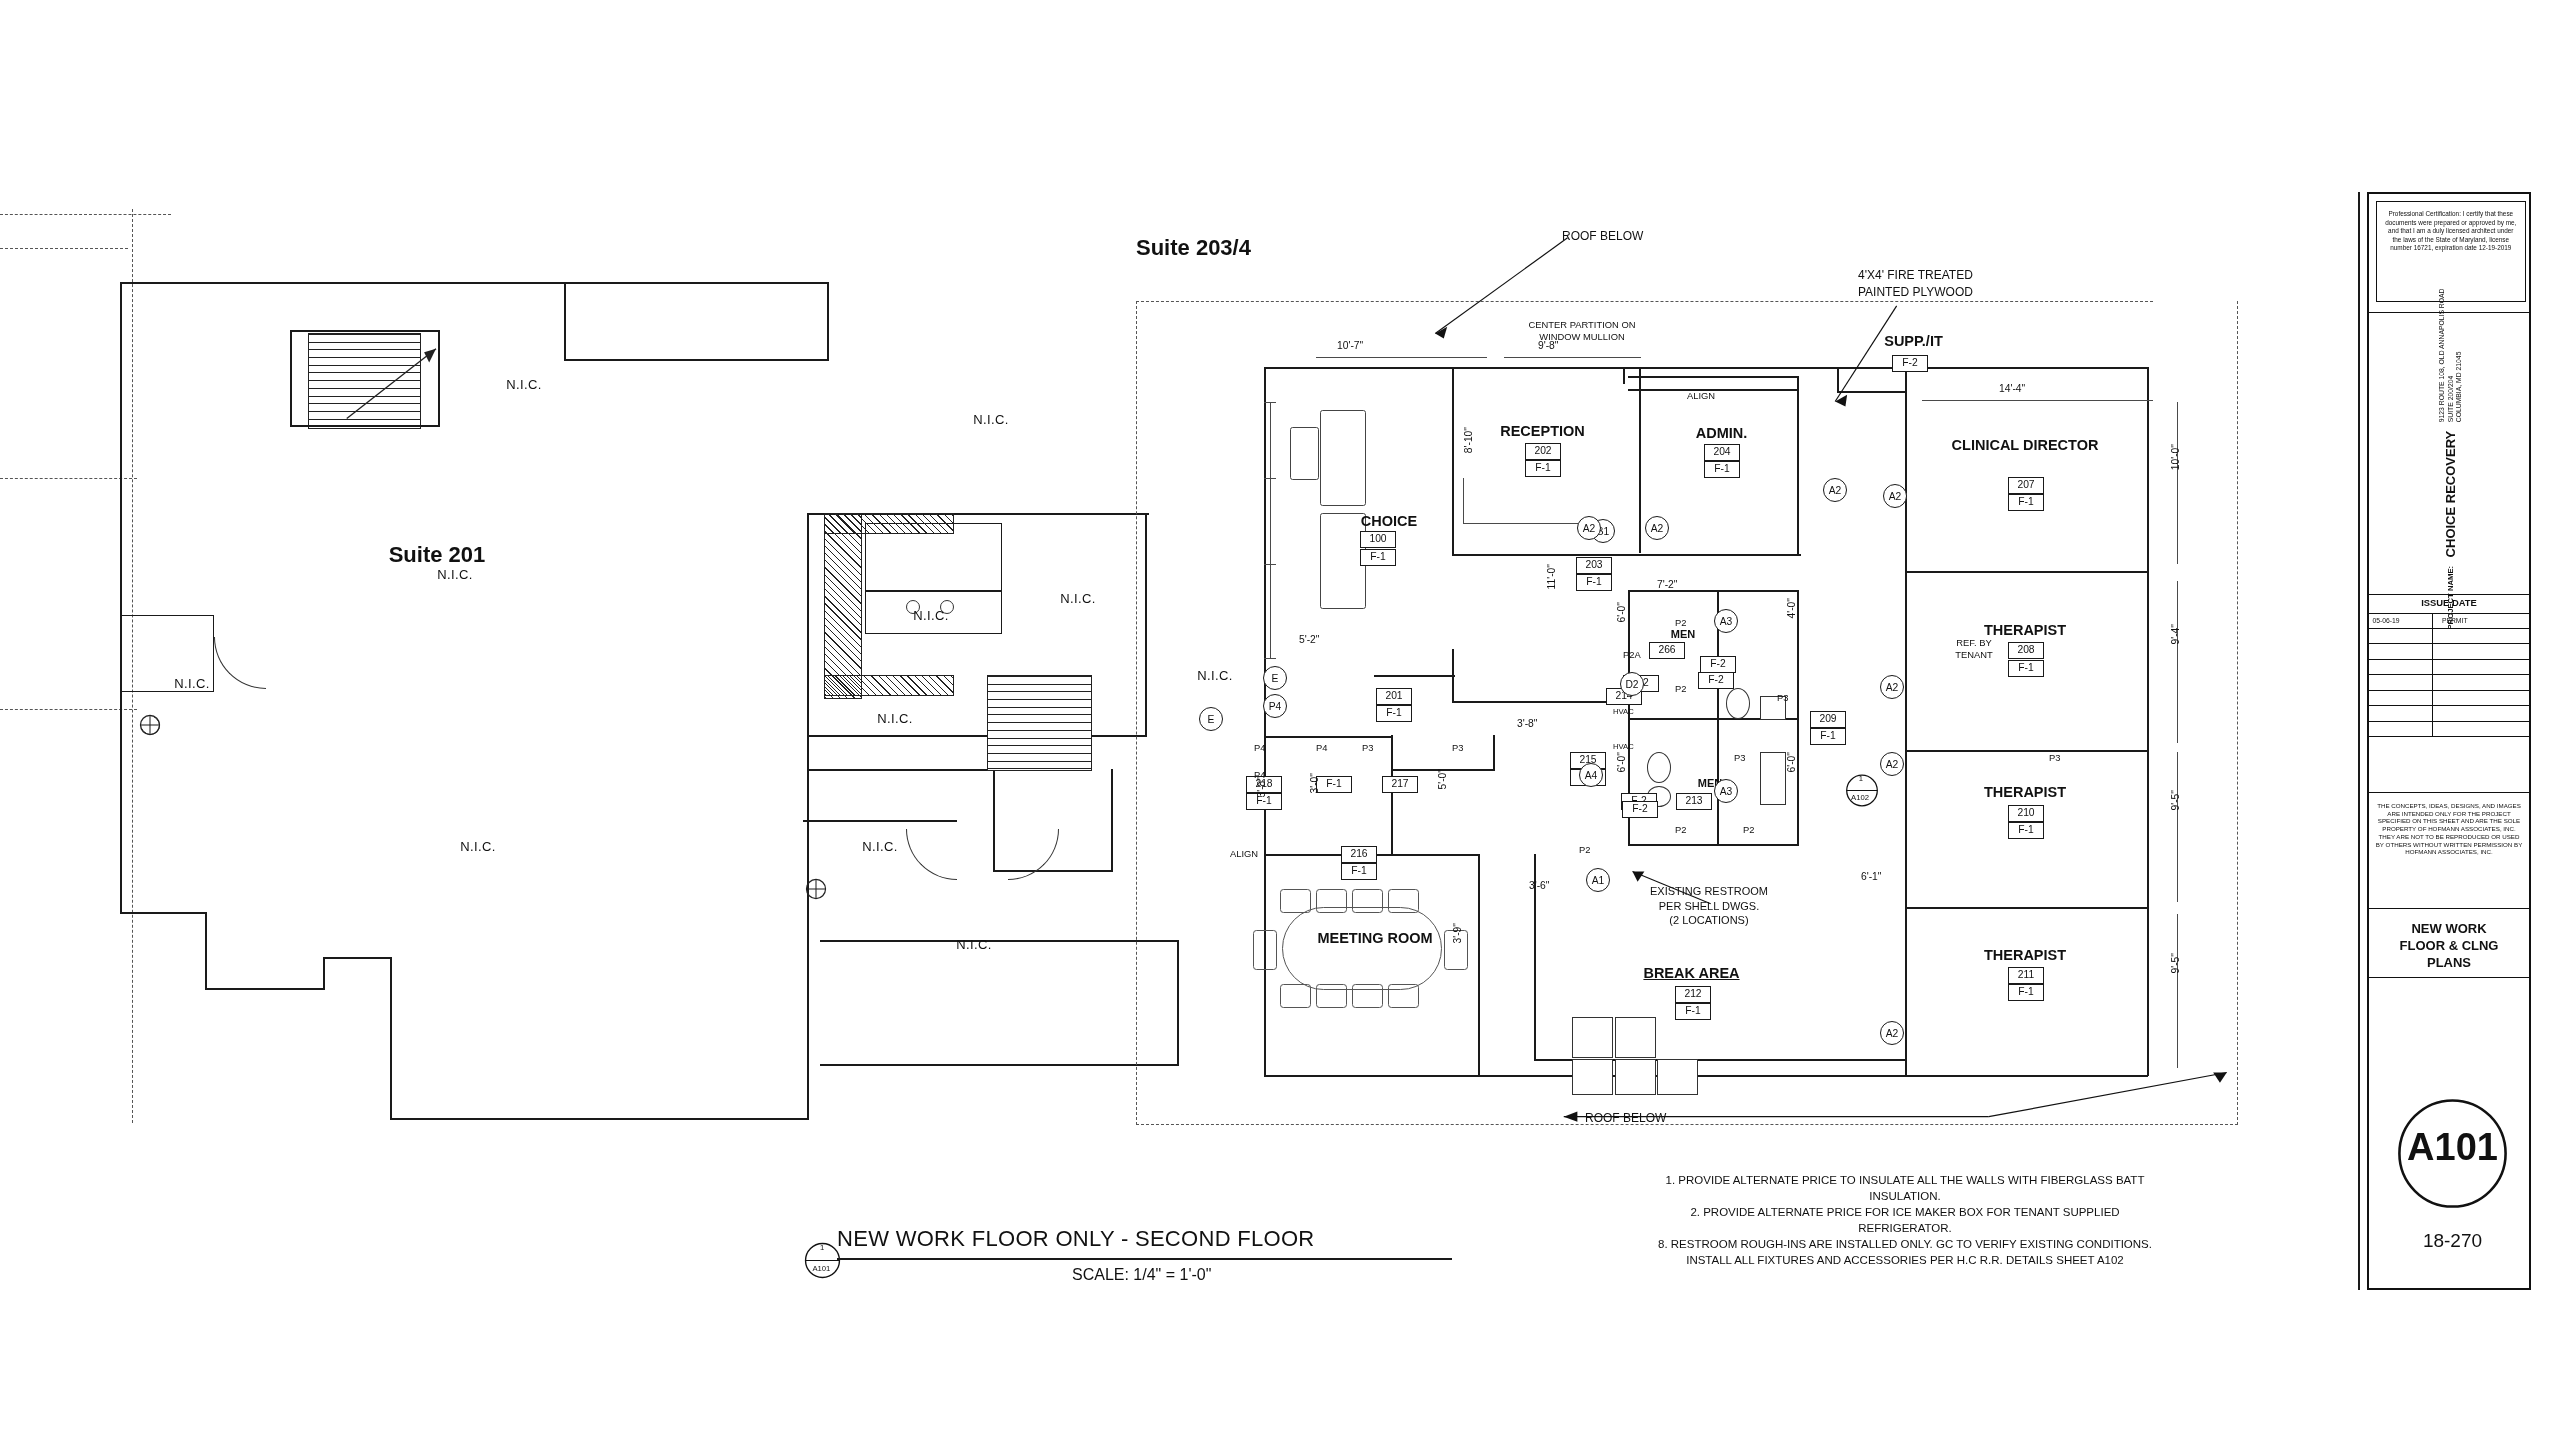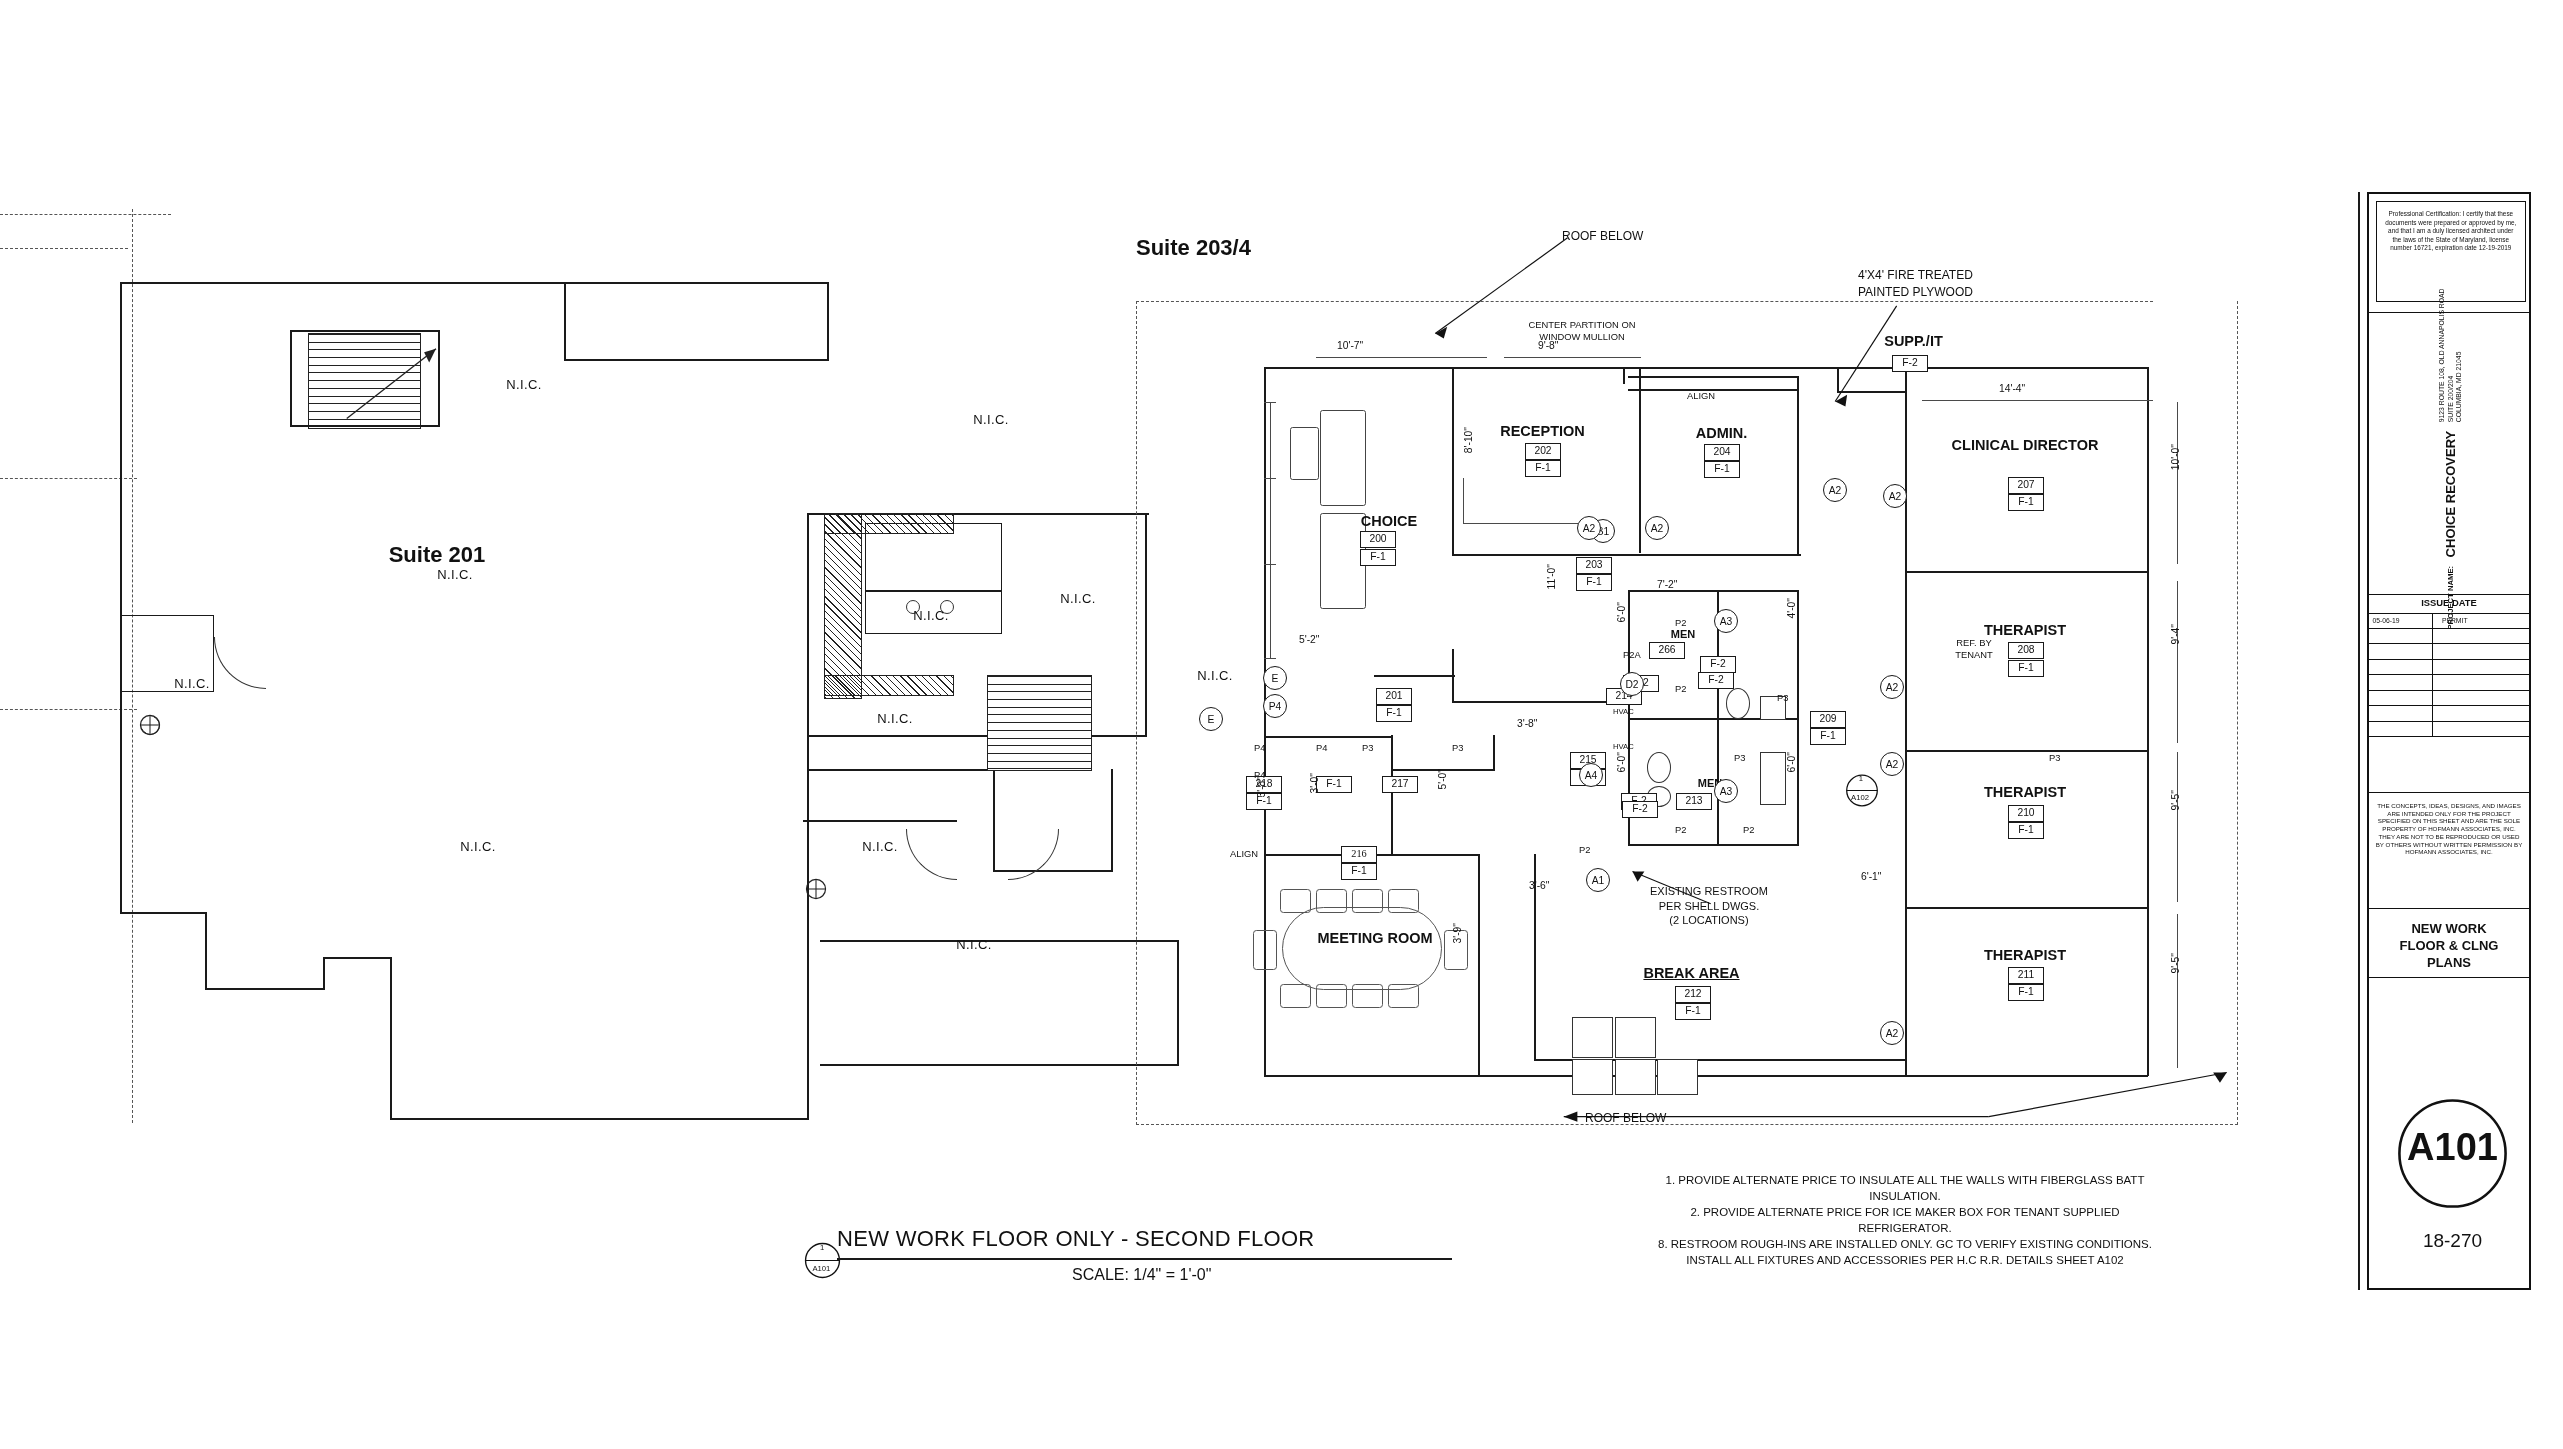--- a/index.html
+++ b/index.html
@@ -249,21 +249,21 @@
   <div class="fix r" style="left:1647px;top:752px;width:22px;height:29px;"></div>
   <div class="fix r" style="left:1647px;top:786px;width:22px;height:19px;"></div>
   <div class="fix r" style="left:1726px;top:688px;width:22px;height:29px;"></div>
   <div class="fix" style="left:1760px;top:696px;width:24px;height:22px;"></div>
   <div class="fix" style="left:1760px;top:752px;width:24px;height:51px;"></div>
 
   <div class="txt tiny" style="left:1613px;top:742px;">HVAC</div>
   <div class="txt tiny" style="left:1613px;top:707px;">HVAC</div>
 
   <div class="txt rm-name" style="left:1329px;top:513px;width:120px;">CHOICE</div>
-  <div class="tagbox" style="left:1360px;top:531px;">200</div>
+  <div class="tagbox" style="left:1360px;top:531px;">100</div>
   <div class="tagbox" style="left:1360px;top:549px;">F-1</div>
 
   <div class="txt rm-name" style="left:1470px;top:423px;width:145px;">RECEPTION</div>
   <div class="tagbox" style="left:1525px;top:443px;">202</div>
   <div class="tagbox" style="left:1525px;top:460px;">F-1</div>
 
   <div class="txt rm-name" style="left:1649px;top:425px;width:145px;">ADMIN.</div>
   <div class="tagbox" style="left:1704px;top:444px;">204</div>
   <div class="tagbox" style="left:1704px;top:461px;">F-1</div>
 
@@ -280,21 +280,21 @@
 
   <div class="txt rm-name" style="left:1944px;top:784px;width:162px;">THERAPIST</div>
   <div class="tagbox" style="left:2008px;top:805px;">210</div>
   <div class="tagbox" style="left:2008px;top:822px;">F-1</div>
 
   <div class="txt rm-name" style="left:1944px;top:947px;width:162px;">THERAPIST</div>
   <div class="tagbox" style="left:2008px;top:967px;">211</div>
   <div class="tagbox" style="left:2008px;top:984px;">F-1</div>
 
   <div class="txt rm-name" style="left:1264px;top:930px;width:222px;">MEETING ROOM</div>
-  <div class="tagbox" style="left:1341px;top:846px;font-family:Liberation Serif, serif;">216</div>
+  <div class="tagbox" style="left:1341px;top:846px;">216</div>
   <div class="tagbox" style="left:1341px;top:863px;">F-1</div>
 
   <div class="txt rm-name" style="left:1606px;top:965px;width:171px;text-decoration:underline;">BREAK AREA</div>
   <div class="tagbox" style="left:1675px;top:986px;">212</div>
   <div class="tagbox" style="left:1675px;top:1003px;">F-1</div>
 
   <div class="txt rm-name sm" style="left:1649px;top:628px;width:68px;">MEN</div>
   <div class="tagbox" style="left:1649px;top:642px;">266</div>
   <div class="tagbox" style="left:1700px;top:656px;">F-2</div>
 

